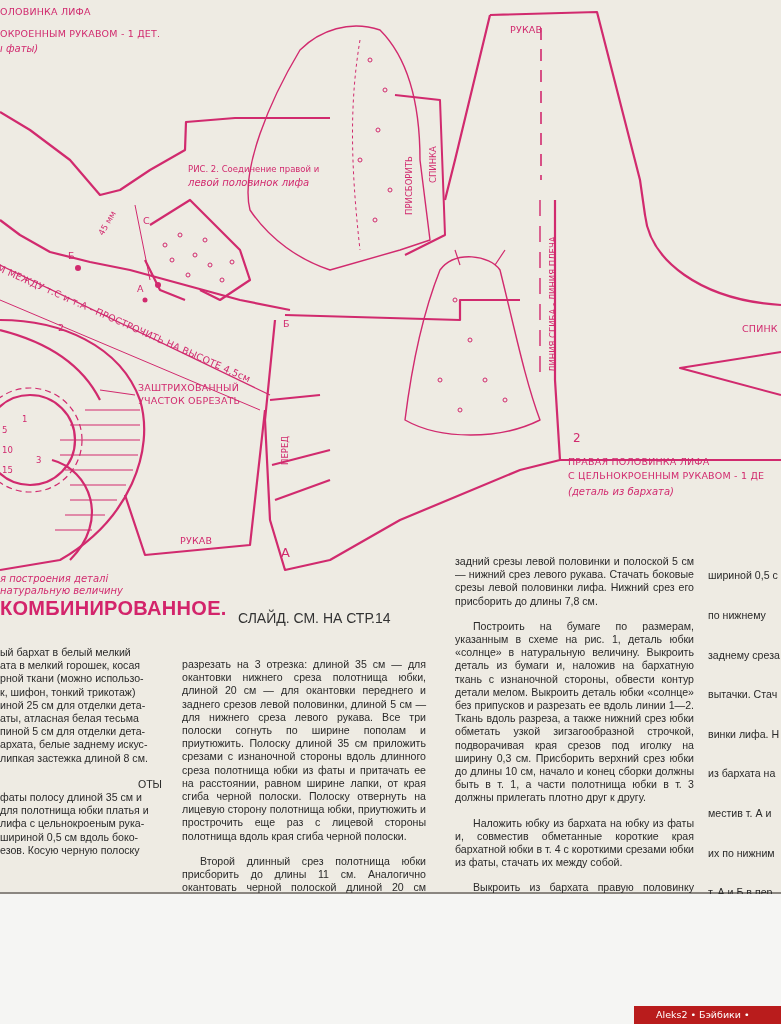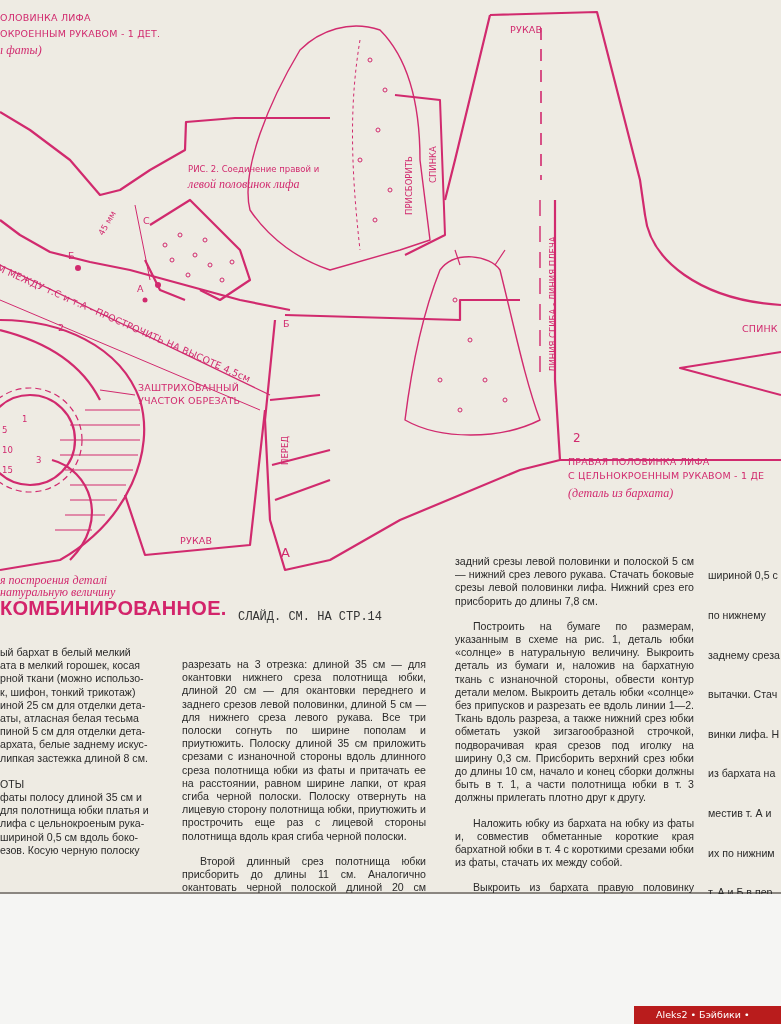--- a/index.html
+++ b/index.html
@@ -11,35 +11,35 @@
   .page {
     position: absolute; left: 0; top: 0; width: 781px; height: 892px;
     background: #eeebe3;
     border-bottom: 2px solid #8a8680;
   }
   .sheet-below { position: absolute; left: 0; top: 894px; width: 781px; height: 130px; background: #f5f5f3; }
   svg.pattern { position: absolute; left: 0; top: 0; }
   .mag { color: #d12a6e; font-family: "DejaVu Sans", sans-serif; position: absolute; white-space: nowrap; }
   .lbl { font-size: 9.5px; letter-spacing: 0.2px; }
   .lbl-sm { font-size: 8.5px; }
-  .lbl-it { font-size: 12px; font-style: italic; font-family: Liberation Serif, serif; }
+  .lbl-it { font-size: 10px; font-style: italic; }
   .vert { transform-origin: left top; transform: rotate(-90deg); }
   .title {
     position: absolute; left: 0; top: 597px; white-space: nowrap;
     font-family: "Liberation Sans", sans-serif; font-weight: bold;
     font-size: 20px; color: #d3246b; letter-spacing: 0.3px;
   }
-  .slide-ref { position: absolute; left: 238px; top: 610px; font-size: 12px; color: #333; font-family: Liberation Mono, monospace; text-align: right; }
+  .slide-ref { position: absolute; left: 238px; top: 610px; font-size: 14px; color: #333; font-family: Liberation Sans, sans-serif; text-align: right; }
   .col {
     position: absolute; font-family: "Liberation Sans", sans-serif;
     font-size: 10.6px; line-height: 13.2px; color: #2a2a2a;
   }
   .col p { margin: 12px; text-align: justify; }
   .col p.ind { text-indent: 18px; }
-  .col .sub { color: #2a2a2a; margin-top: 13px; }
+  .col .sub { color: #2a2a2a; margin-top: 13px; text-align: right; }
   .watermark {
     position: absolute; left: 634px; top: 1006px; width: 147px; height: 18px;
     background: #b91c1c; color: #ffffff; font-size: 9.5px;
     font-family: "DejaVu Sans", sans-serif; line-height: 18px; padding-left: 22px; box-sizing: border-box;
   }
 </style>
 </head>
 <body>
 
 <div class="page">
@@ -123,21 +123,21 @@
         <circle cx="375" cy="220" r="2"></circle>
       <circle cx="455" cy="300" r="2"></circle>
         <circle cx="470" cy="340" r="2"></circle>
         <circle cx="485" cy="380" r="2"></circle>
       <circle cx="440" cy="380" r="2"></circle>
         <circle cx="460" cy="410" r="2"></circle>
         <circle cx="505" cy="400" r="2"></circle>
     </g>
   </svg>
 
-  <div class="mag lbl" style="left:0;top:12px">ОЛОВИНКА ЛИФА</div>
+  <div class="mag lbl" style="left:0;top:6px">ОЛОВИНКА ЛИФА</div>
   <div class="mag lbl" style="left:0;top:28px">ОКРОЕННЫМ РУКАВОМ - 1 ДЕТ.</div>
   <div class="mag lbl-it" style="left:0;top:43px">ı фаты)</div>
 
   <div class="mag lbl" style="left:510px;top:24px">РУКАВ</div>
 
   <div class="mag lbl-sm" style="left:188px;top:164px">РИС. 2. Соединение правой и</div>
   <div class="mag lbl-it" style="left:188px;top:177px">левой половинок лифа</div>
 
   <div class="mag lbl-sm vert" style="left:404px;top:215px">ПРИСБОРИТЬ</div>
   <div class="mag lbl-sm vert" style="left:428px;top:183px">СПИНКА</div>

